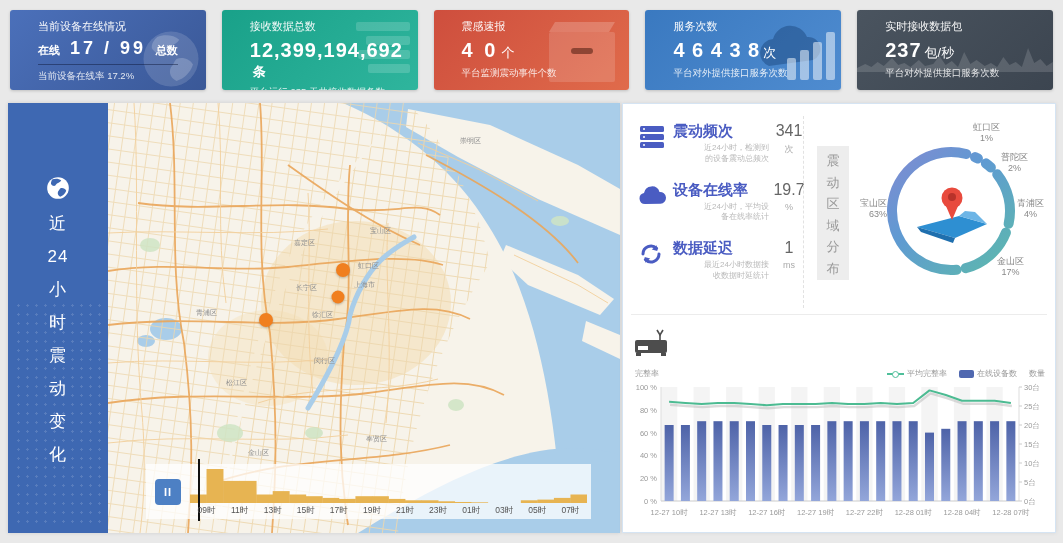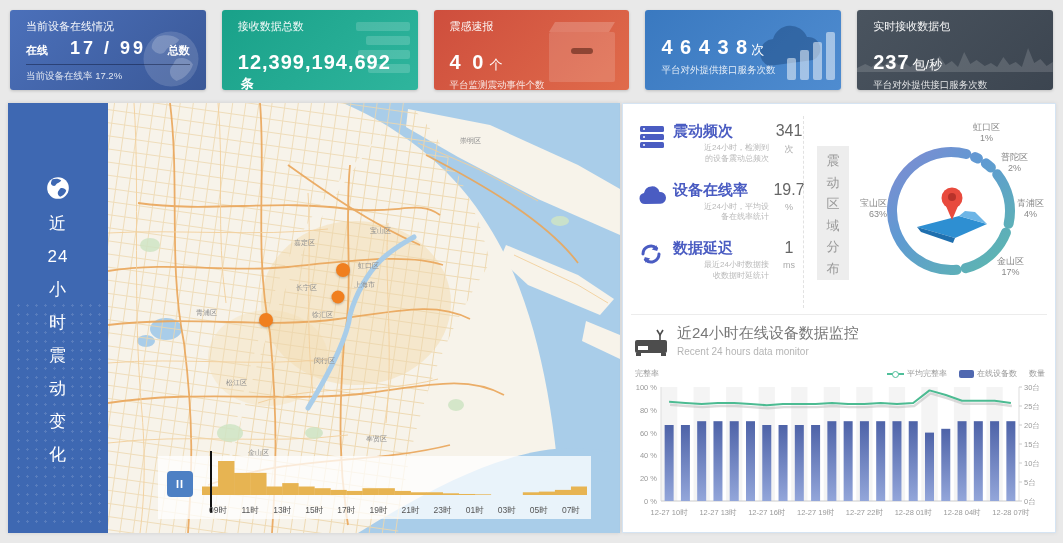--- a/index.html
+++ b/index.html
@@ -3,25 +3,25 @@
 <meta charset="utf-8">
 <style>
   html,body{margin:0;padding:0;}
   body{
     width:1063px;height:543px;position:relative;overflow:hidden;
     background:#e9e9e9;font-family:"Liberation Sans","DejaVu Sans",sans-serif;
     -webkit-font-smoothing:antialiased;
   }
   
   .cards{position:absolute;left:10px;top:10px;width:1043px;display:flex;gap:16px;}
-  .card{flex:1;height:80px;border-radius:3px;color:#fff;padding:9px 16px;box-sizing:border-box;
+  .card{flex:1;height:80px;border-radius:3px;color:#fff;padding:9px 28px;box-sizing:border-box;
         position:relative;overflow:hidden;box-shadow:0 1px 3px rgba(0,0,0,.18);}
   .card .ttl{font-size:11px;opacity:.95;position:relative;z-index:2;}
   .card .foot{font-size:9.5px;opacity:.85;position:relative;z-index:2;margin-top:5px;}
-  .card .bigrow{margin-top:17px;position:relative;z-index:2;}
+  .card .bigrow{margin-top:5px;position:relative;z-index:2;}
   .card .big{font-size:20px;font-weight:bold;letter-spacing:1px;}
   .card .unit{font-size:13px;font-weight:bold;margin-left:3px;}
   .card-1{background:linear-gradient(135deg,#4b70ba,#3a5897);}
   .card-2{background:linear-gradient(135deg,#19a189,#2fb59d);}
   .card-3{background:linear-gradient(135deg,#ce4e3d,#e06b4b);}
   .card-4{background:linear-gradient(135deg,#3a79c0,#4f8cd0);}
   .card-5{background:linear-gradient(135deg,#4a545f,#3c4550);}
   .c1row{display:flex;justify-content:space-between;align-items:baseline;margin-top:4px;
          padding-bottom:5px;border-bottom:1px solid rgba(10,20,50,.45);position:relative;z-index:2;text-align:right;}
   .c1row .sm{font-size:11px;font-weight:bold;}
@@ -35,22 +35,22 @@
   .side::after{content:"";position:absolute;left:6px;right:6px;top:46%;bottom:6px;
      background-image:radial-gradient(rgba(255,255,255,.4) 1px,transparent 1.3px);
      background-size:9px 9px;opacity:.35;}
   .side-globe{position:absolute;left:37px;top:72px;}
   .side-title{position:absolute;left:0;width:100%;top:104px;text-align:center;color:#fff;
      font-size:17px;line-height:33px;white-space:pre-line;letter-spacing:1px;}
   .maparea{position:absolute;left:100px;top:0;width:512px;height:430px;overflow:hidden;}
   .maparea svg{display:block;}
   .map-dot{filter:drop-shadow(0 1px 1px rgba(0,0,0,.25));}
   
-  .timeline{position:absolute;left:38px;right:29px;bottom:14px;height:63px;
-            background:rgba(255,255,255,.75);margin-left:12px;}
+  .timeline{position:absolute;left:38px;right:29px;bottom:14px;height:55px;
+            background:rgba(255,255,255,.75);}
   .tl-pause{position:absolute;left:9px;top:15px;width:26px;height:26px;background:#4d80c4;
             border-radius:4px;color:#fff;font-size:11px;font-weight:bold;text-align:center;
             line-height:26px;letter-spacing:1px;cursor:pointer;}
   .tl-bars{position:absolute;left:44px;right:4px;top:3px;height:36px;}
   .tl-bars svg{width:100%;height:100%;}
   .tl-labels{position:absolute;left:44px;right:4px;bottom:2px;display:flex;}
   .tl-labels span{flex:1;text-align:center;font-size:8.5px;color:#555;}
   .tl-cursor{position:absolute;left:52px;top:-5px;width:2px;height:62px;background:#111;}
   
   .right-panel{position:absolute;left:622px;top:103px;width:434px;height:430px;background:#fff;
@@ -142,20 +142,21 @@
           <g>
             <polygon points="6,10 66,10 72,0 12,0" fill="rgba(255,255,255,.22)"></polygon>
             <rect x="6" y="10" width="66" height="50" rx="2" fill="rgba(255,255,255,.16)"></rect>
             <rect x="28" y="26" width="22" height="6" rx="3" fill="rgba(60,20,10,.55)"></rect>
           </g>
         </svg>
     </span>
   </div>
 
   <div class="card card-4">
+    <div class="ttl">服务次数</div>
     <div class="bigrow"><span class="big">4 6 4 3 8</span><span class="unit" style="font-weight:normal">次</span></div>
     <div class="foot">平台对外提供接口服务次数</div>
     <span class="wm" style="right:2px;top:10px">
       <svg width="88" height="66" viewBox="0 0 88 66">
           <g>
             <path d="M18,46 a14,14 0 0 1 4,-27 a18,18 0 0 1 34,-2 a12,12 0 0 1 6,23 Z" fill="rgba(20,60,110,.45)"></path>
             <g fill="rgba(255,255,255,.55)">
               <rect x="36" y="38" width="9" height="22" rx="2"></rect>
               <rect x="49" y="30" width="9" height="30" rx="2"></rect>
               <rect x="62" y="22" width="9" height="38" rx="2"></rect>
@@ -449,24 +450,20 @@
             <g fill="#4d4d4d">
               <path d="M24,2 l3,5 l3,-5" stroke="#4d4d4d" stroke-width="1.6" fill="none"></path>
               <line x1="27" y1="6" x2="27" y2="12" stroke="#4d4d4d" stroke-width="1.6"></line>
               <rect x="2" y="12" width="32" height="13" rx="2"></rect>
               <rect x="5" y="18" width="10" height="4" fill="#fff"></rect>
               <rect x="3" y="25" width="5" height="3"></rect>
               <rect x="28" y="25" width="5" height="3"></rect>
             </g>
           </svg>
       </span>
-      <div>
-        <div class="mon-title">近24小时在线设备数据监控</div>
-        <div class="mon-sub">Recent 24 hours data monitor</div>
-      </div>
     </div>
 
     <div class="legend-row">
       <span class="axis-name" style="margin-left:2px">完整率</span>
       <span class="spacer"></span>
       <span class="lg-item">
           <span class="lg-line"></span>
           <span>平均完整率</span>
         </span>
       <span class="lg-item">

